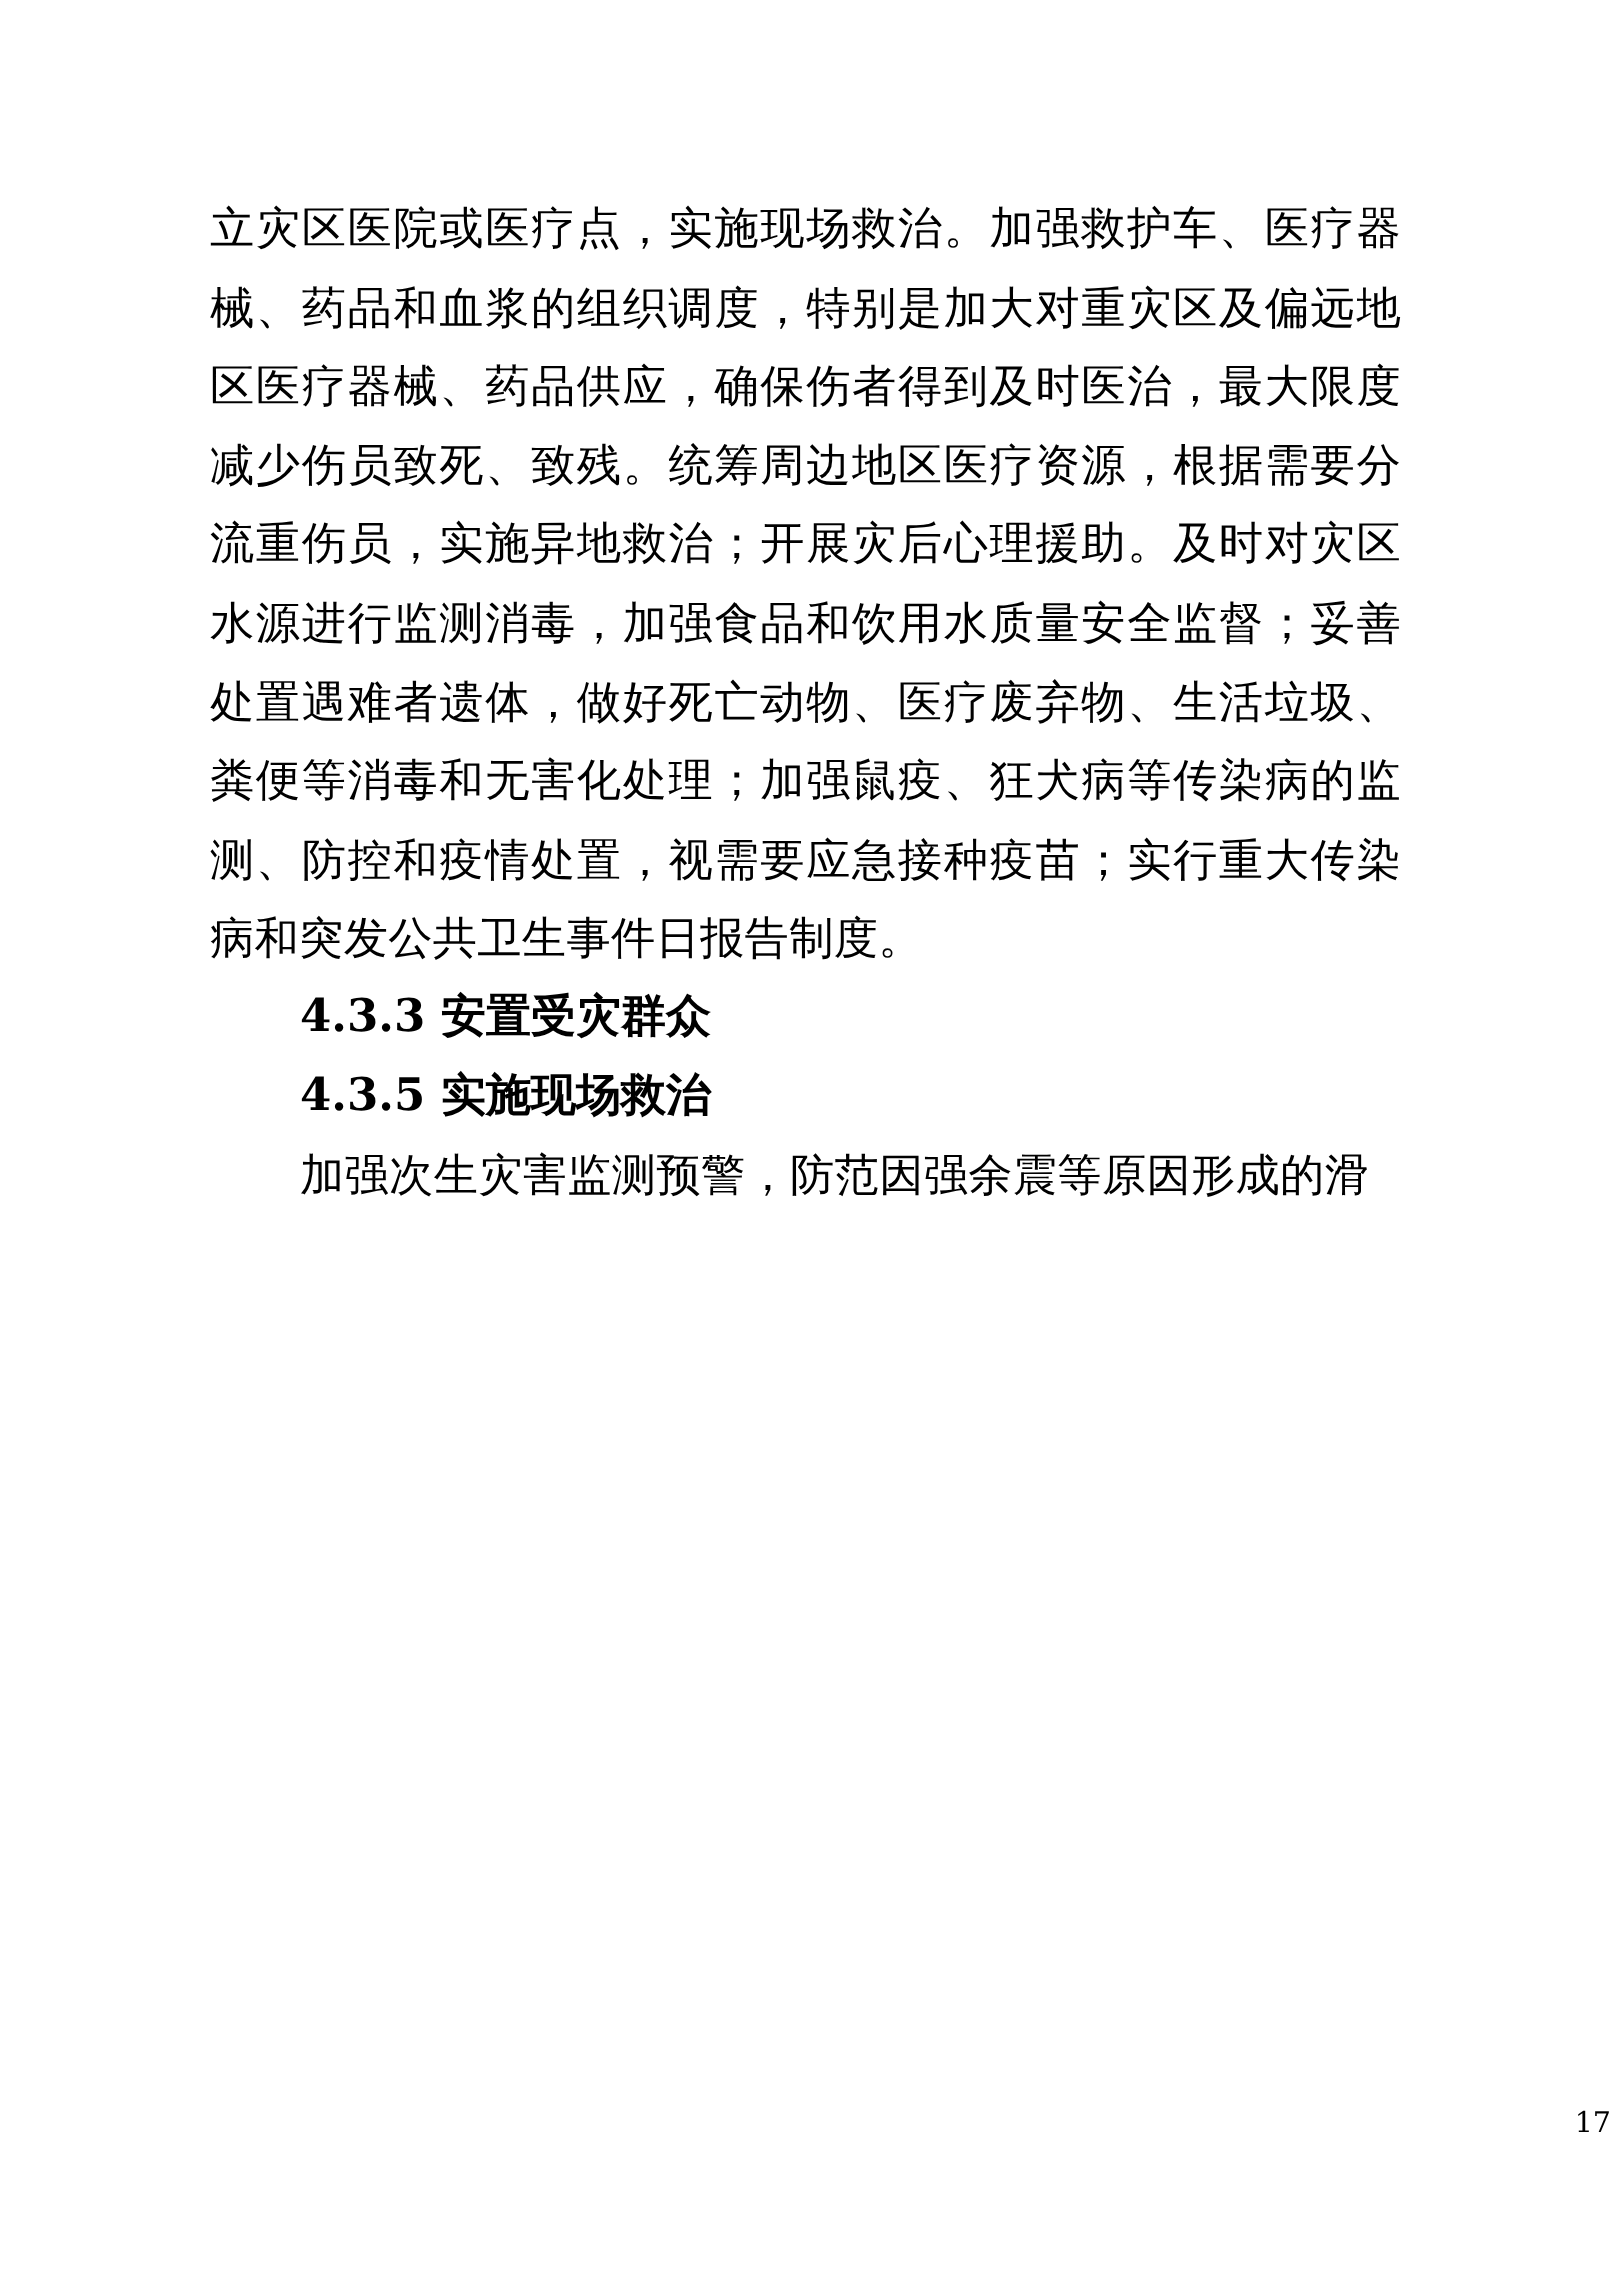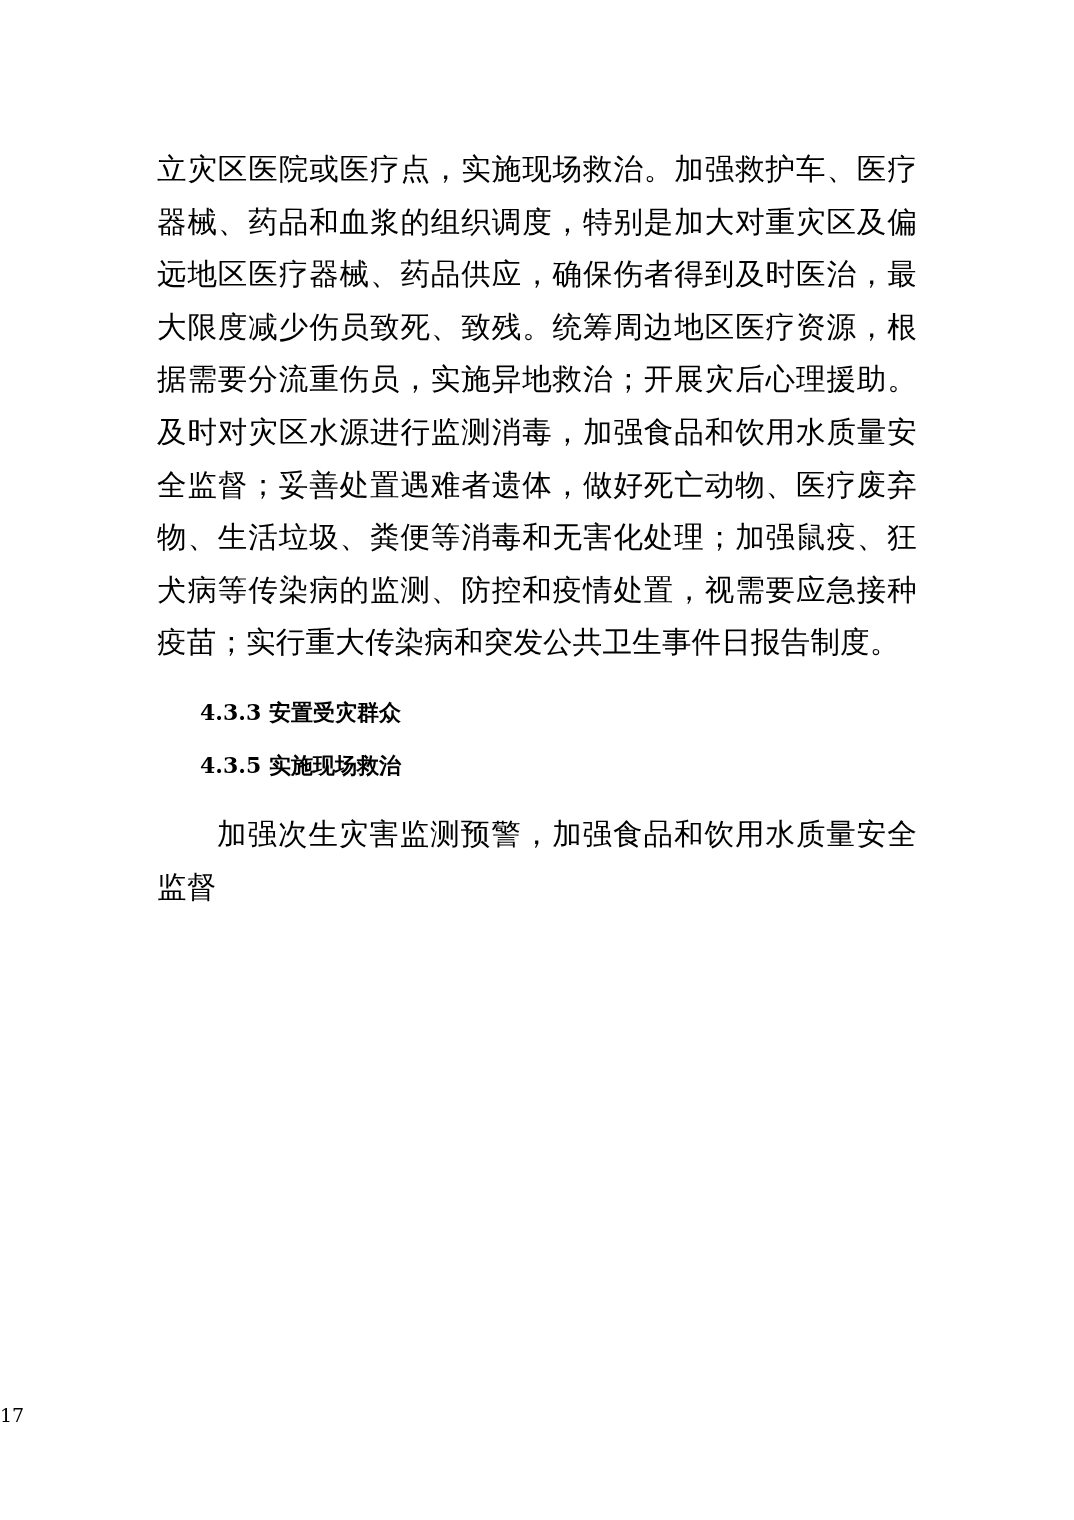--- a/index.html
+++ b/index.html
@@ -17,63 +17,63 @@
     font-family: "DejaVu Serif", "Liberation Serif", serif;
     color: #000000;
   }
   .content {
     position: absolute;
     left: 140px;
     top: 126px;
     width: 794px;
   }
   p.body-par {
-    margin: 17px;
+    margin: 0;
     font-size: 29.5px;
     line-height: 52.6px;
     text-align: justify;
     text-justify: inter-ideograph;
     letter-spacing: 0.2px;
     font-family: "DejaVu Serif", "Liberation Serif", serif;
   }
   p.body-par.indent {
     text-indent: 60px;
   }
   h3.heading {
     margin: 0;
-    font-size: 22px;
+    font-size: 30px;
     line-height: 52.6px;
     font-weight: bold;
     text-indent: 60px;
     font-family: "DejaVu Serif", "Liberation Serif", serif;
   }
   .page-number {
     position: absolute;
     left: 0;
     right: 0;
     top: 1404px;
-    text-align: left;
+    text-align: right;
     font-size: 19px;
     font-family: "DejaVu Serif", "Liberation Serif", serif;
     color: #000000;
   }
 </style>
 </head>
 <body>
 
 <div class="page">
   <div class="content">
 
     <p class="body-par">立灾区医院或医疗点，实施现场救治。加强救护车、医疗器械、药品和血浆的组织调度，特别是加大对重灾区及偏远地区医疗器械、药品供应，确保伤者得到及时医治，最大限度减少伤员致死、致残。统筹周边地区医疗资源，根据需要分流重伤员，实施异地救治；开展灾后心理援助。及时对灾区水源进行监测消毒，加强食品和饮用水质量安全监督；妥善处置遇难者遗体，做好死亡动物、医疗废弃物、生活垃圾、粪便等消毒和无害化处理；加强鼠疫、狂犬病等传染病的监测、防控和疫情处置，视需要应急接种疫苗；实行重大传染病和突发公共卫生事件日报告制度。</p>
 
     <h3 class="heading">4.3.3 安置受灾群众</h3>
 
 
 
 
     <h3 class="heading">4.3.5 实施现场救治</h3>
 
-    <p class="body-par indent">加强次生灾害监测预警，加强食品和饮用水质量安全监督</p>
+    <p class="body-par indent">加强次生灾害监测预警，防范因强余震等原因形成的滑</p>
 
   </div>
 
   <div class="page-number">17</div>
 </div>
 
 </body></html>

